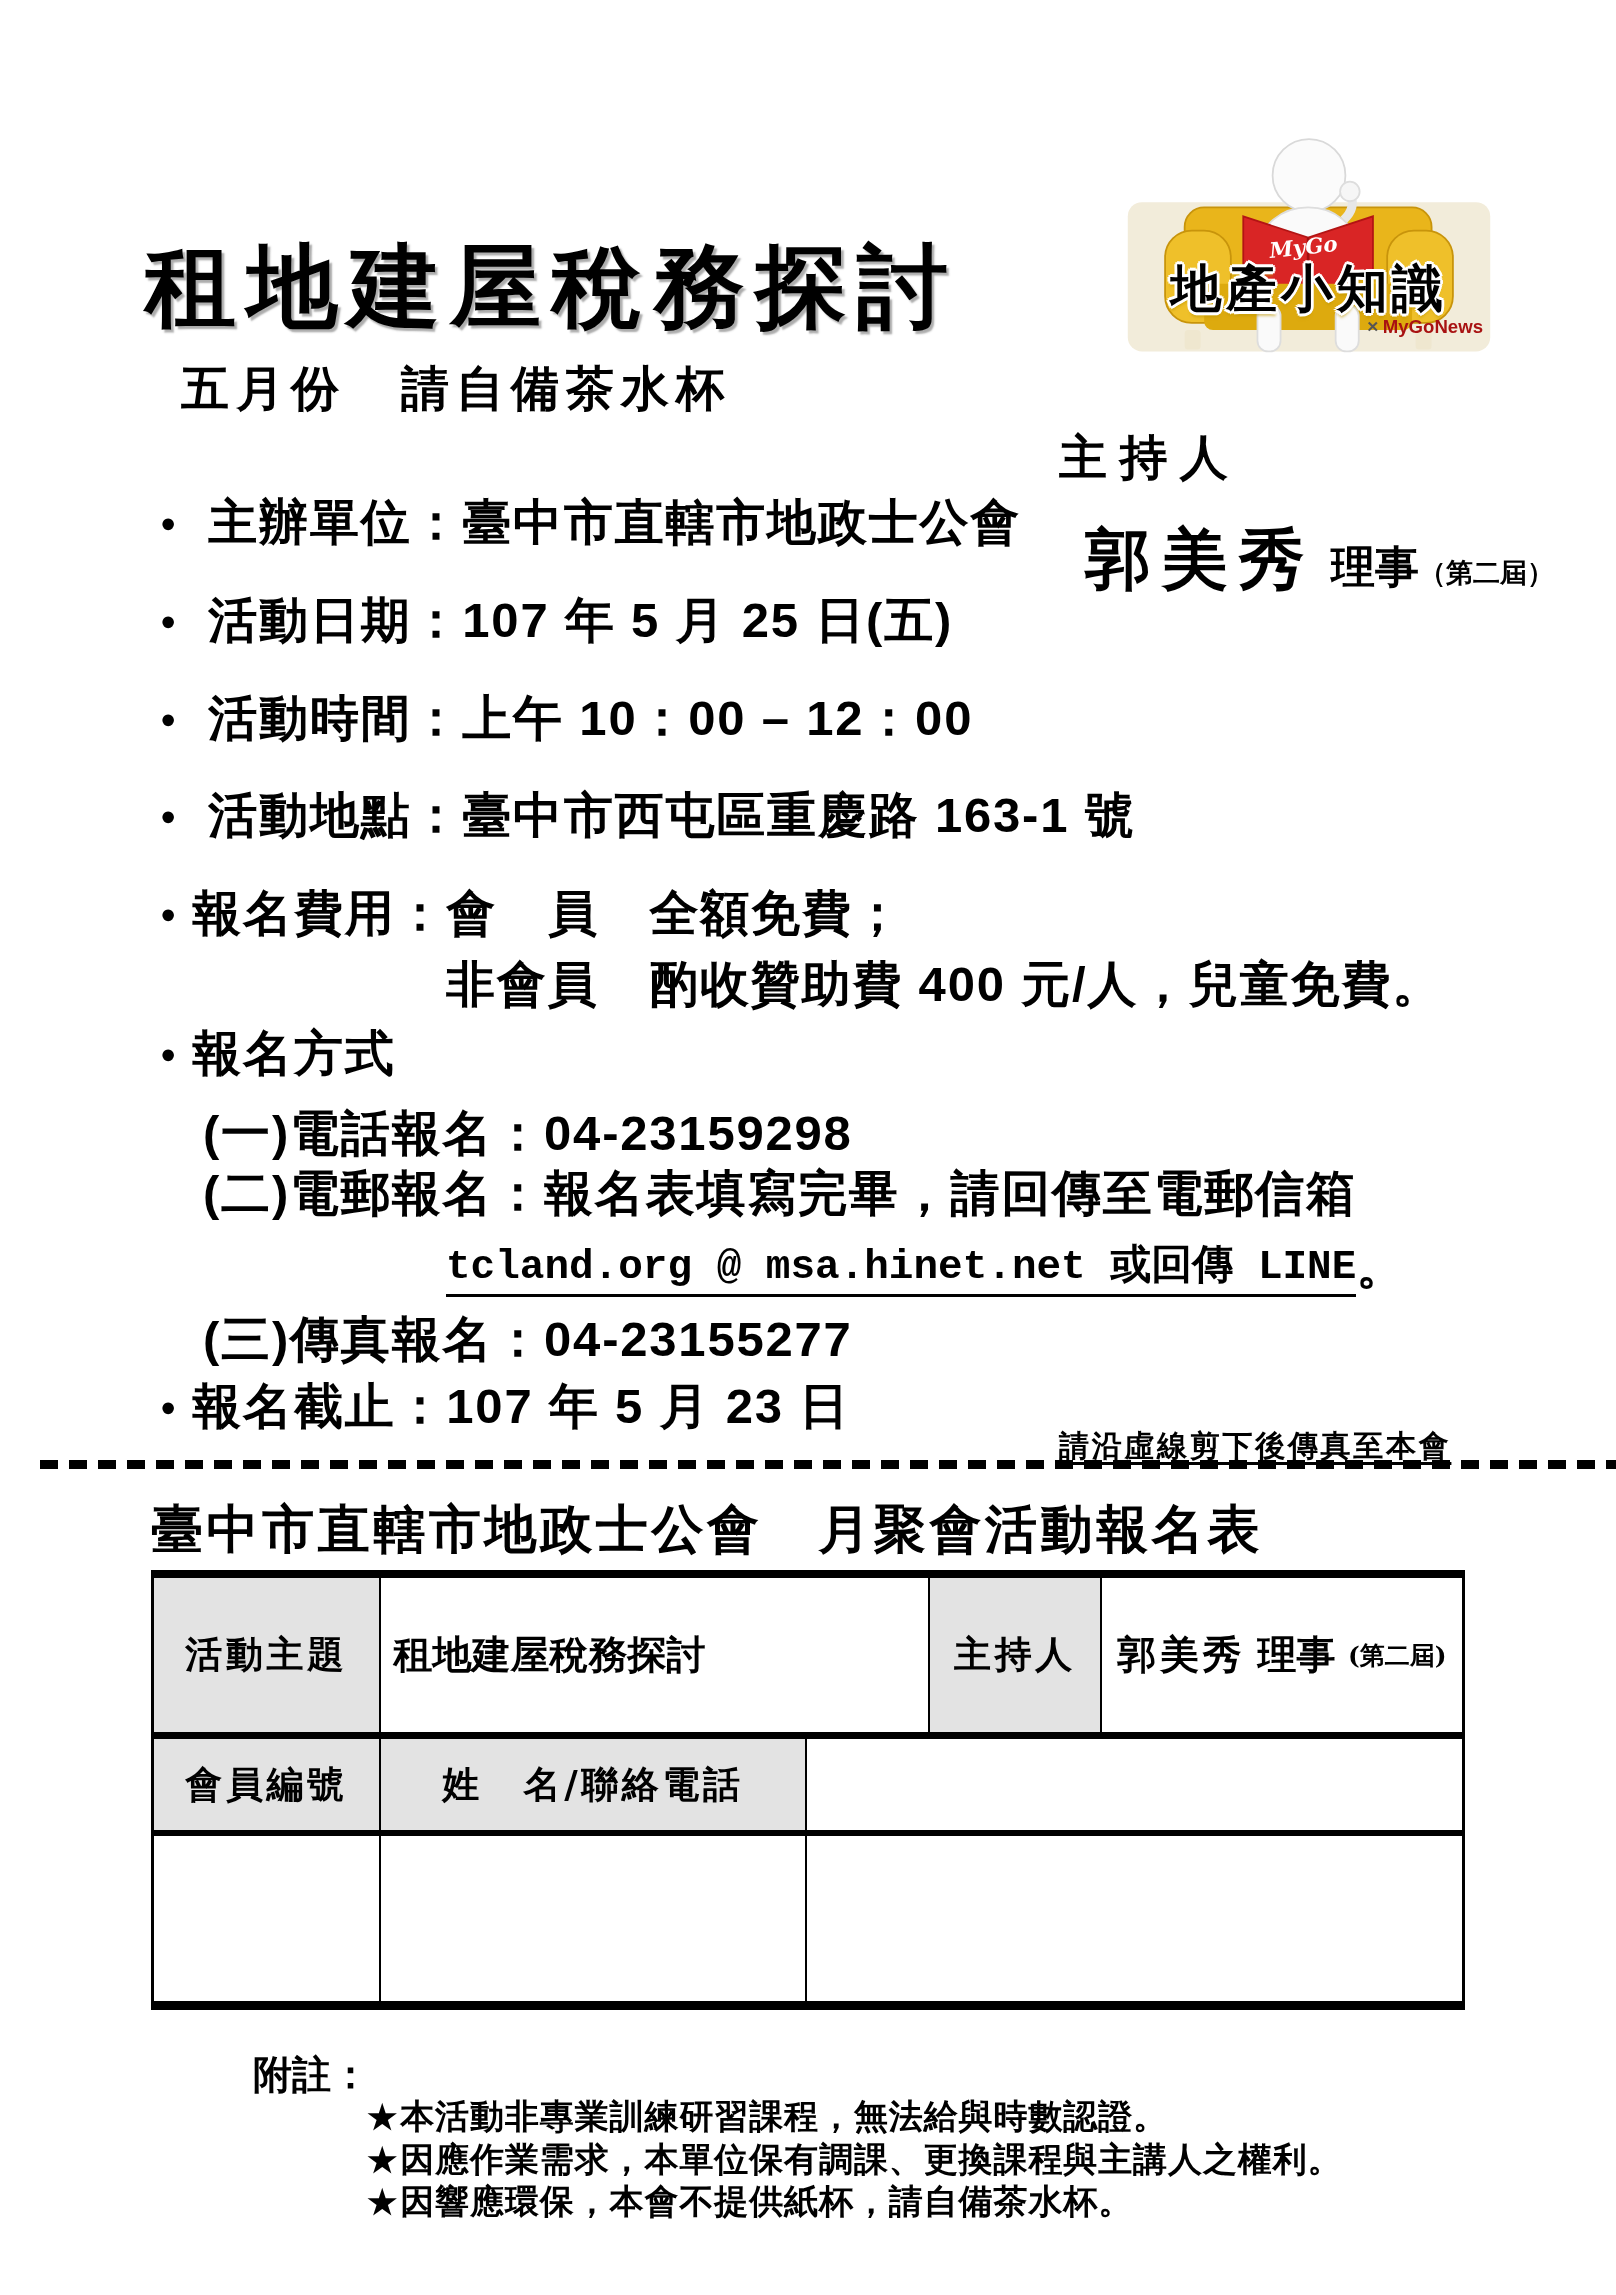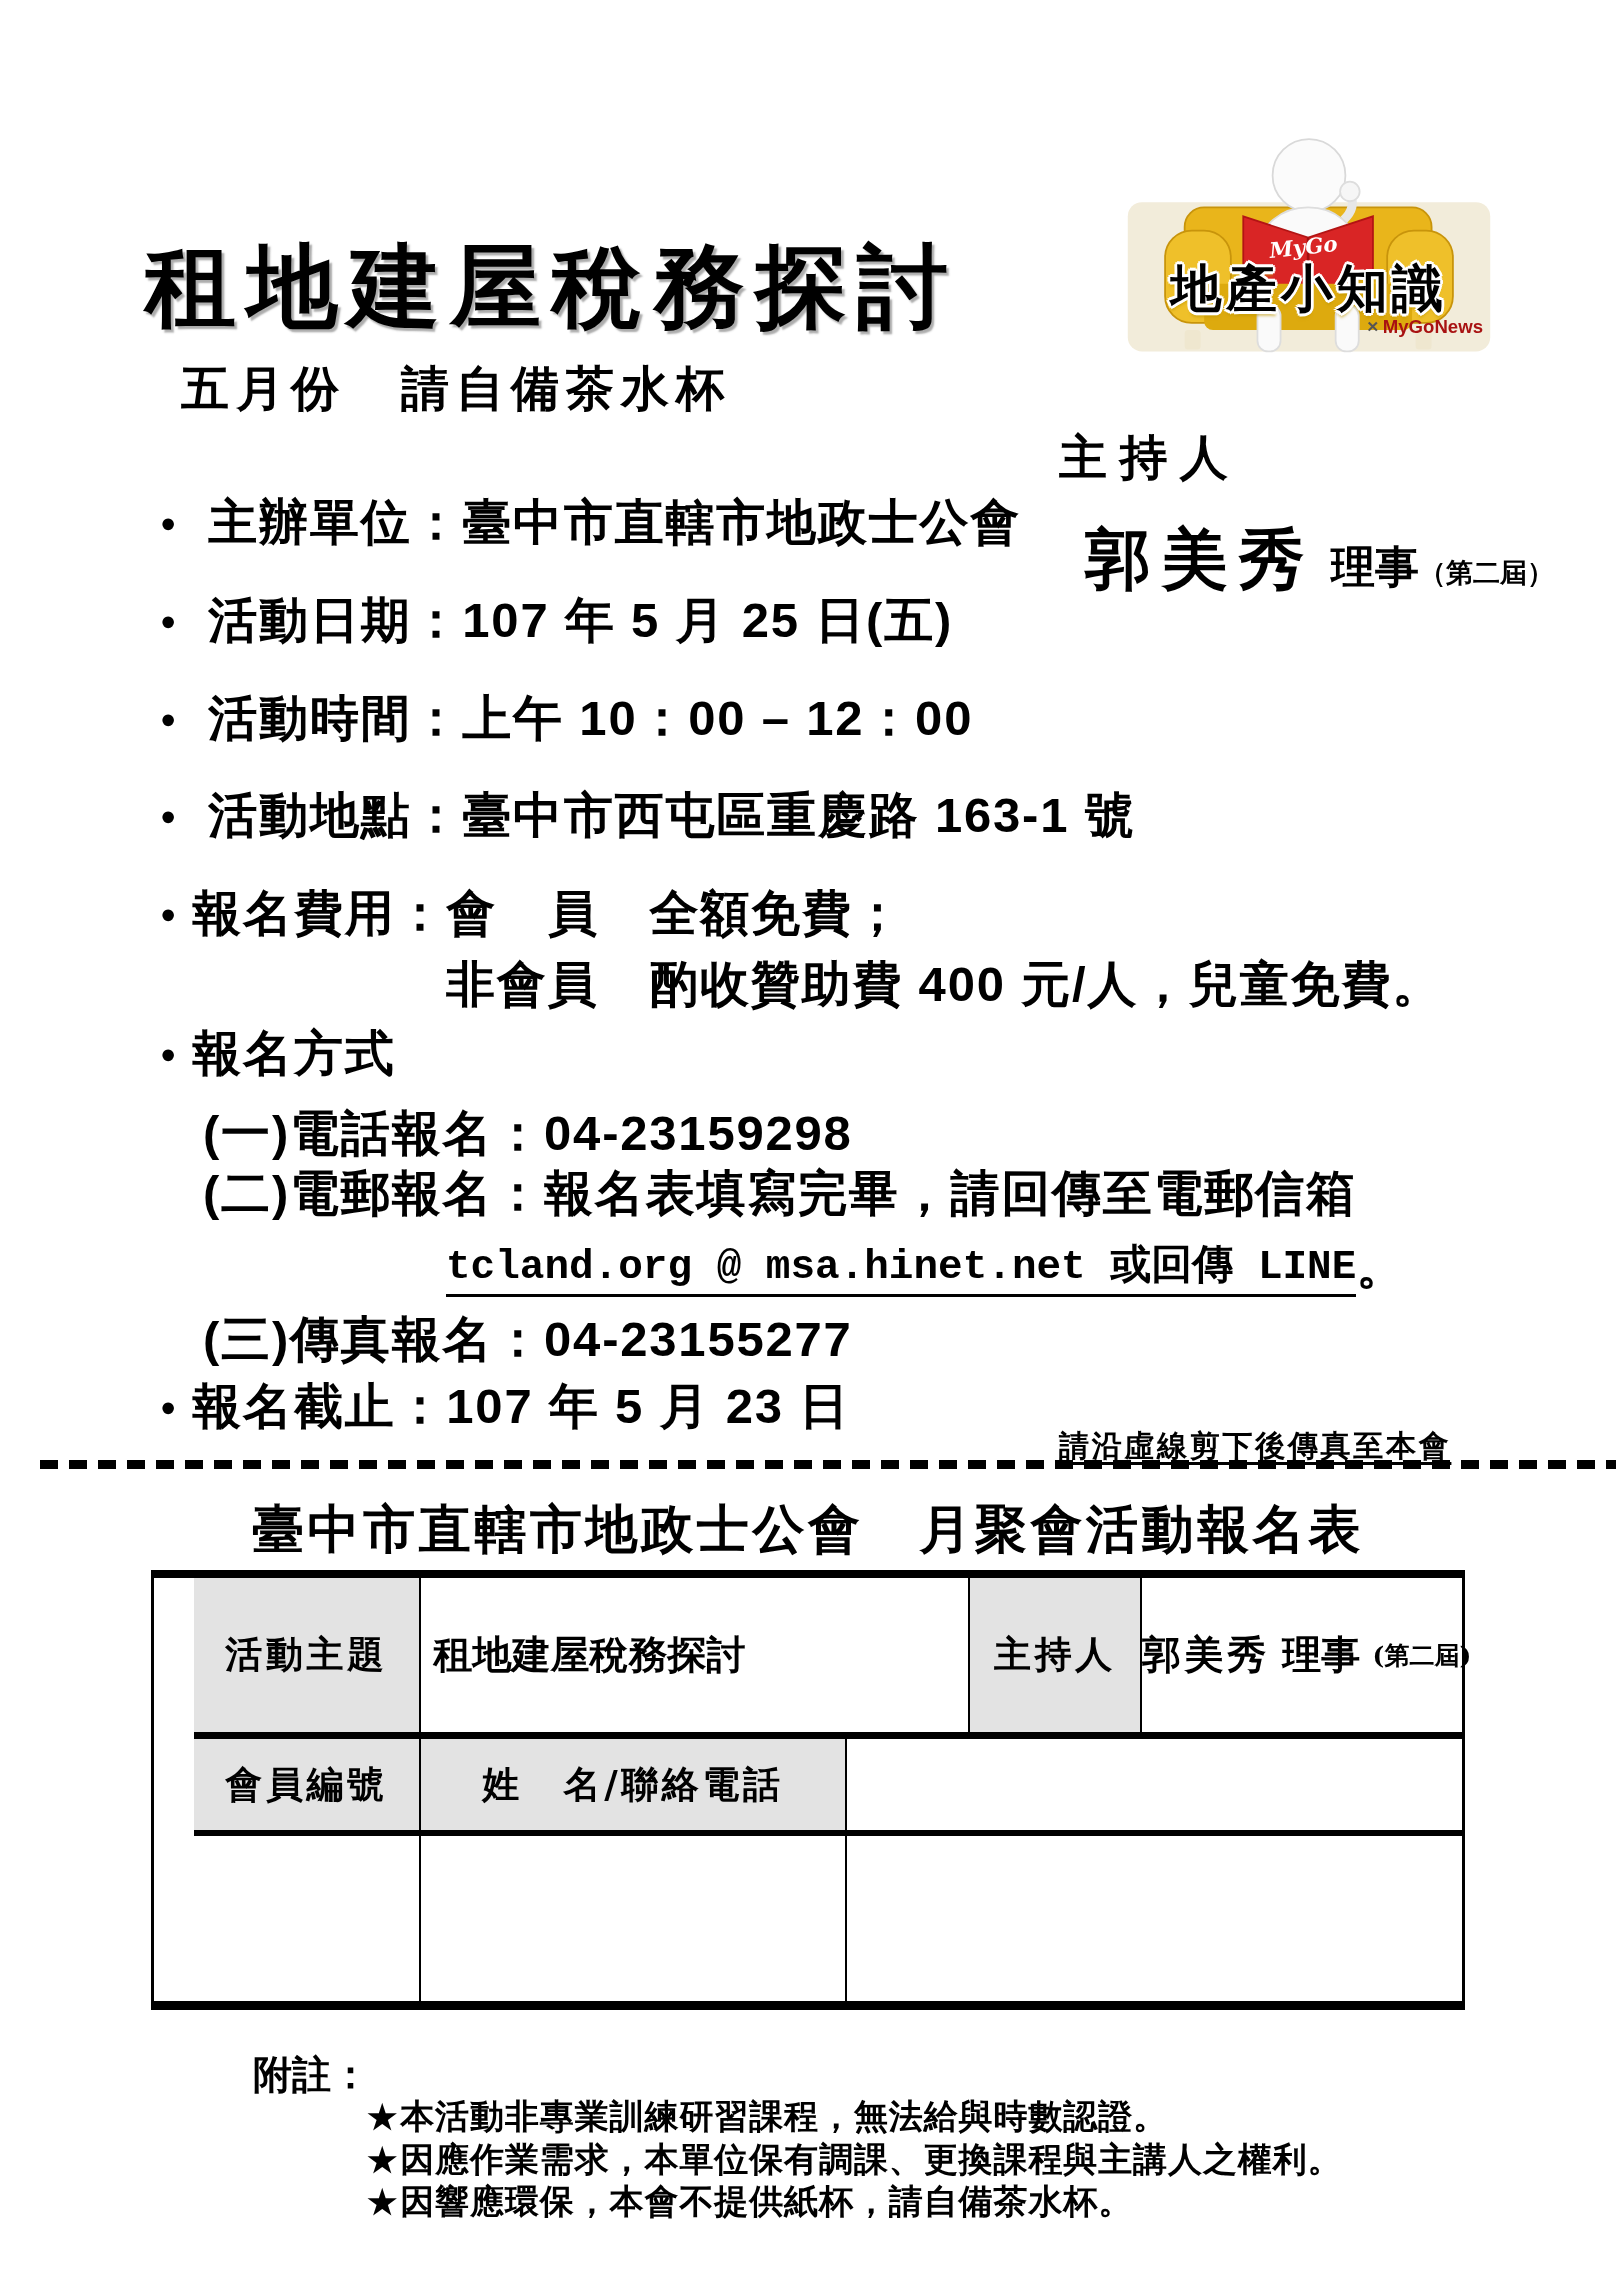--- a/index.html
+++ b/index.html
@@ -44,24 +44,24 @@
   .mono{font-family:"Liberation Mono",monospace;font-weight:bold;font-size:41px;}
   .uline{border-bottom:3.6px solid #000;padding-bottom:1.8px;}
 
   
   .dash-strip{left:40px;top:1460px;width:1576px;height:9px;
     background:repeating-linear-gradient(90deg,#000 0 18px,transparent 18px 29px);}
   .cut-note{left:1059px;top:1426px;font-size:30px;font-weight:bold;letter-spacing:2.7px;
     text-decoration:underline;text-decoration-thickness:2.7px;text-underline-offset:6.2px;}
 
   
-  .form-title{left:151px;top:1495px;width:1314px;text-align:center;font-size:52px;
+  .form-title{left:151px;top:1495px;width:1314px;text-align:left;font-size:52px;
     font-weight:bold;letter-spacing:3.6px;white-space:nowrap;}
   .form-table{left:151px;top:1570px;width:1314px;border:3.6px solid #000;
-    border-top-width:8px;border-bottom-width:9px;box-sizing:border-box;background:#fff;padding-left:40px;}
+    border-top-width:8px;border-bottom-width:9px;box-sizing:border-box;background:#fff;}
   .frow{display:grid;}
   .frow1{grid-template-columns:227px 549px 172px 1fr;height:154px;border-bottom:7px solid #000;}
   .frow2{grid-template-columns:227px 426px 1fr;height:91px;border-bottom:6.2px solid #000;}
   .frow3{grid-template-columns:227px 426px 1fr;height:165px;}
   .fcell{display:flex;align-items:center;justify-content:center;box-sizing:border-box;}
   .sep{border-right:2.7px solid #000;}
   .grey{background:#e3e3e3;}
   .flabel{font-family:"DejaVu Serif",serif;font-weight:bold;font-size:37px;letter-spacing:3.6px;}
   .fvalue-topic{justify-content:flex-start;padding-left:12.4px;font-size:39px;font-weight:600;}
   .fhost{gap:12.4px;}

